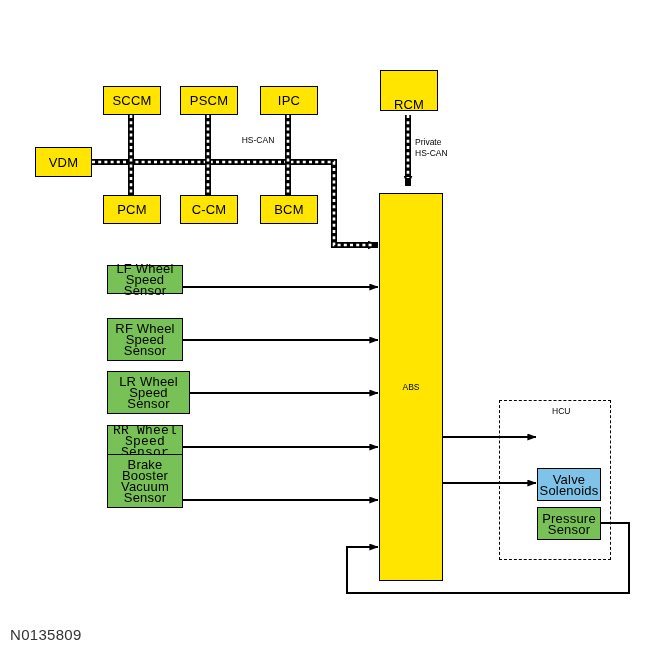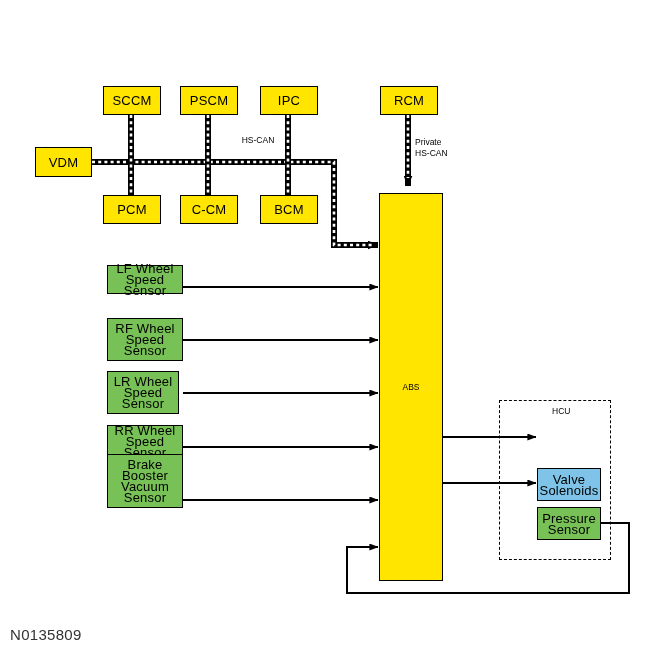--- a/index.html
+++ b/index.html
@@ -157,21 +157,21 @@
   </div>
 
   <div class="box yellow" style="left:180px; top:86px; width:58px; height:29px;">
     <span>PSCM</span>
   </div>
 
   <div class="box yellow" style="left:260px; top:86px; width:58px; height:29px;">
     <span>IPC</span>
   </div>
 
-  <div class="box yellow" style="left:380px; top:86px; width:58px; height:29px;">
+  <div class="box yellow" style="left:380px; top:70px; width:58px; height:41px;align-items:flex-end;">
     <span>RCM</span>
   </div>
 
   <div class="box yellow" style="left:35px; top:147px; width:57px; height:30px;">
     <span>VDM</span>
   </div>
 
   <div class="box yellow" style="left:103px; top:195px; width:58px; height:29px;">
     <span>PCM</span>
   </div>
@@ -192,26 +192,26 @@
   <div class="box green" style="left:107px; top:265px; width:76px; height:29px;">
     <span>LF Wheel
 Speed Sensor</span>
   </div>
 
   <div class="box green" style="left:107px; top:318px; width:76px; height:43px;">
     <span>RF Wheel
 Speed Sensor</span>
   </div>
 
-  <div class="box green" style="left:107px; top:371px; width:72px; height:43px;">
+  <div class="box green" style="left:107px; top:371px; width:83px; height:43px;">
     <span>LR Wheel
 Speed Sensor</span>
   </div>
 
-  <div class="box green" style="left:107px; top:425px; width:76px; height:32px;">
+  <div class="box green" style="left:107px; top:425px; width:76px; height:32px;font-family:Liberation Mono, monospace;">
     <span>RR Wheel
 Speed Sensor</span>
   </div>
 
   <div class="box green" style="left:107px; top:454px; width:76px; height:54px;">
     <span>Brake Booster
 Vacuum Sensor</span>
   </div>
 
   <div class="abs-box" style="left:379px; top:193px; width:64px; height:388px;">

